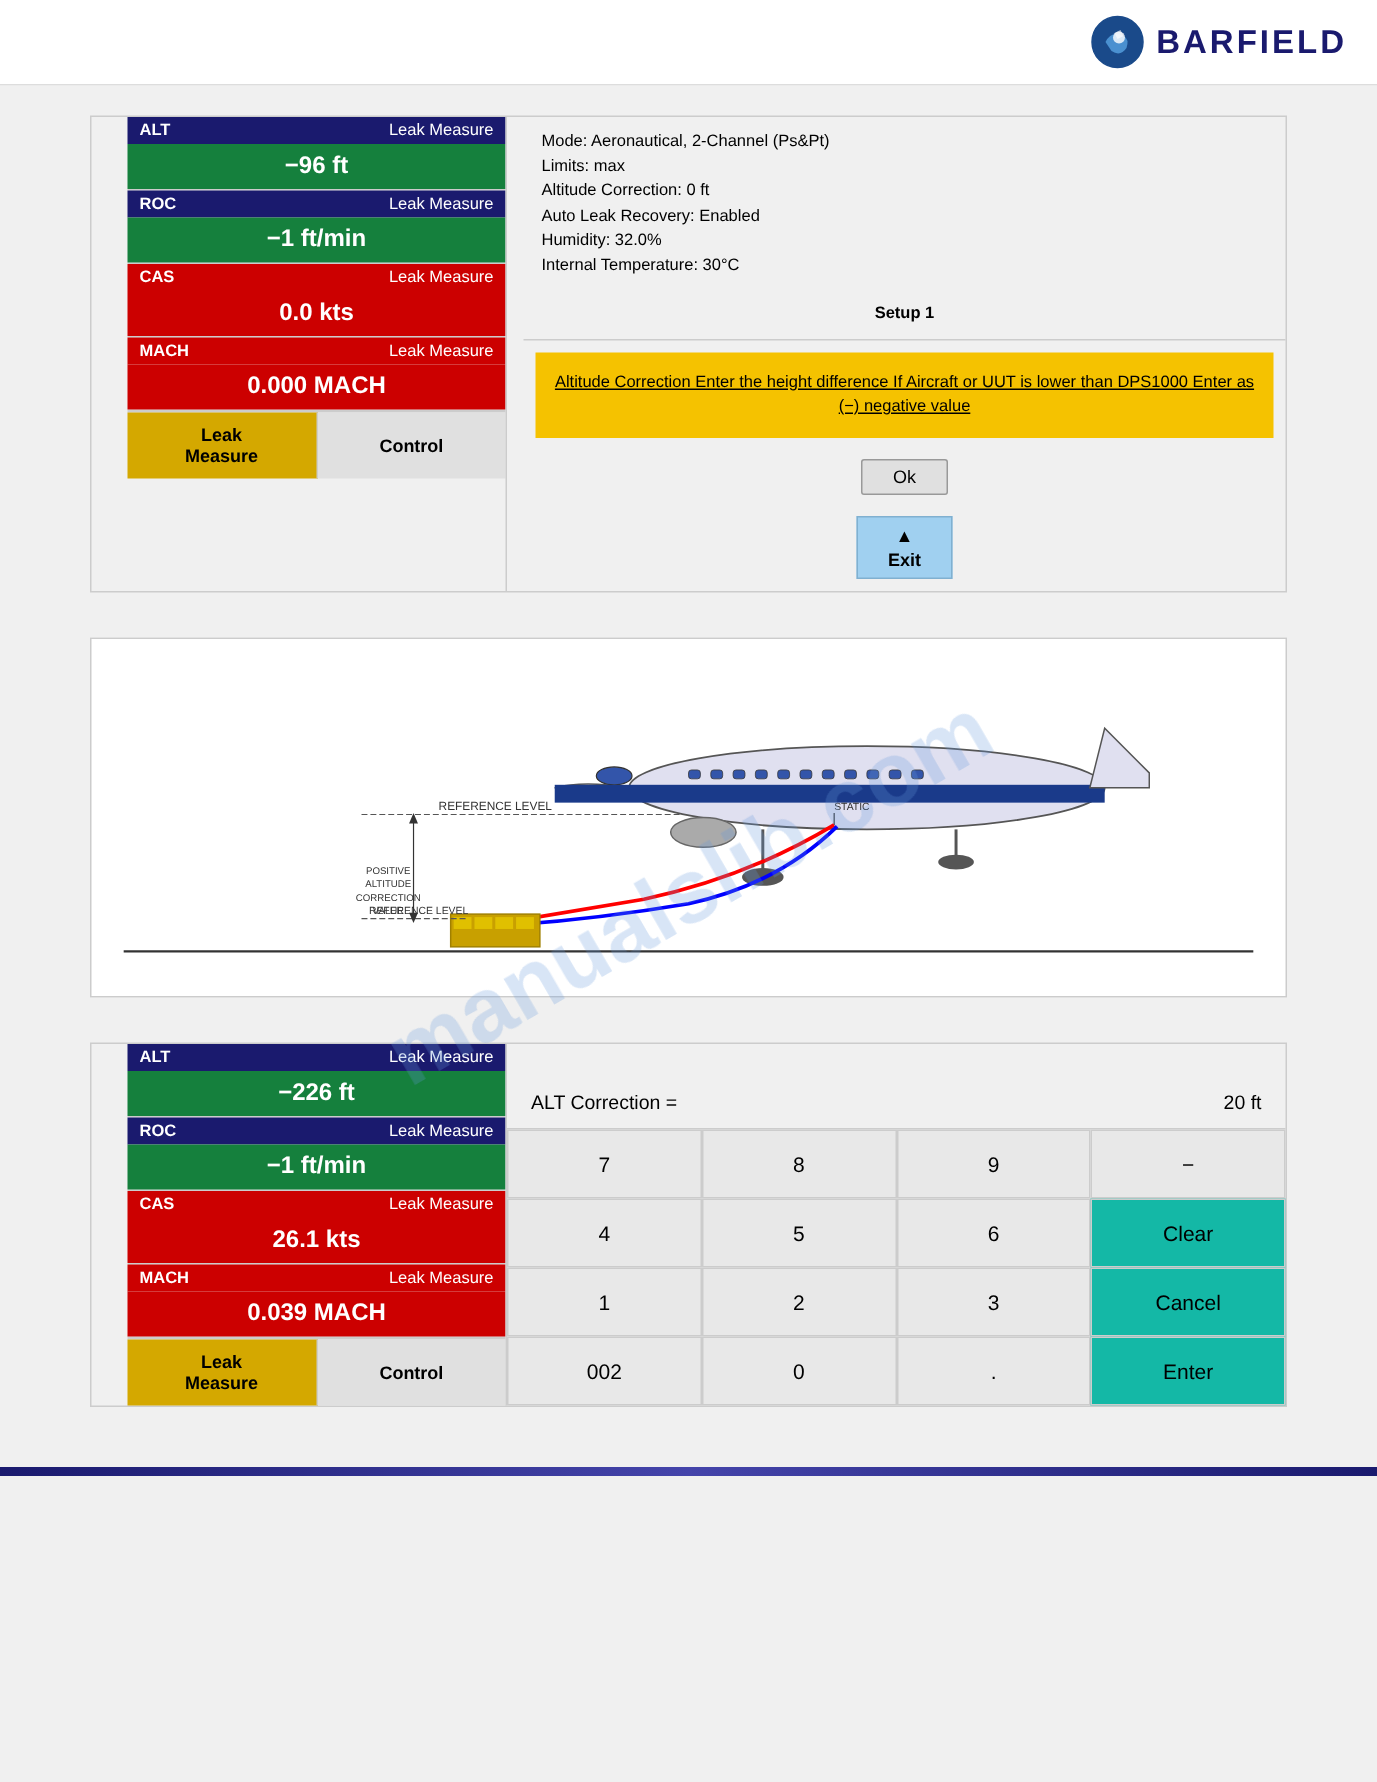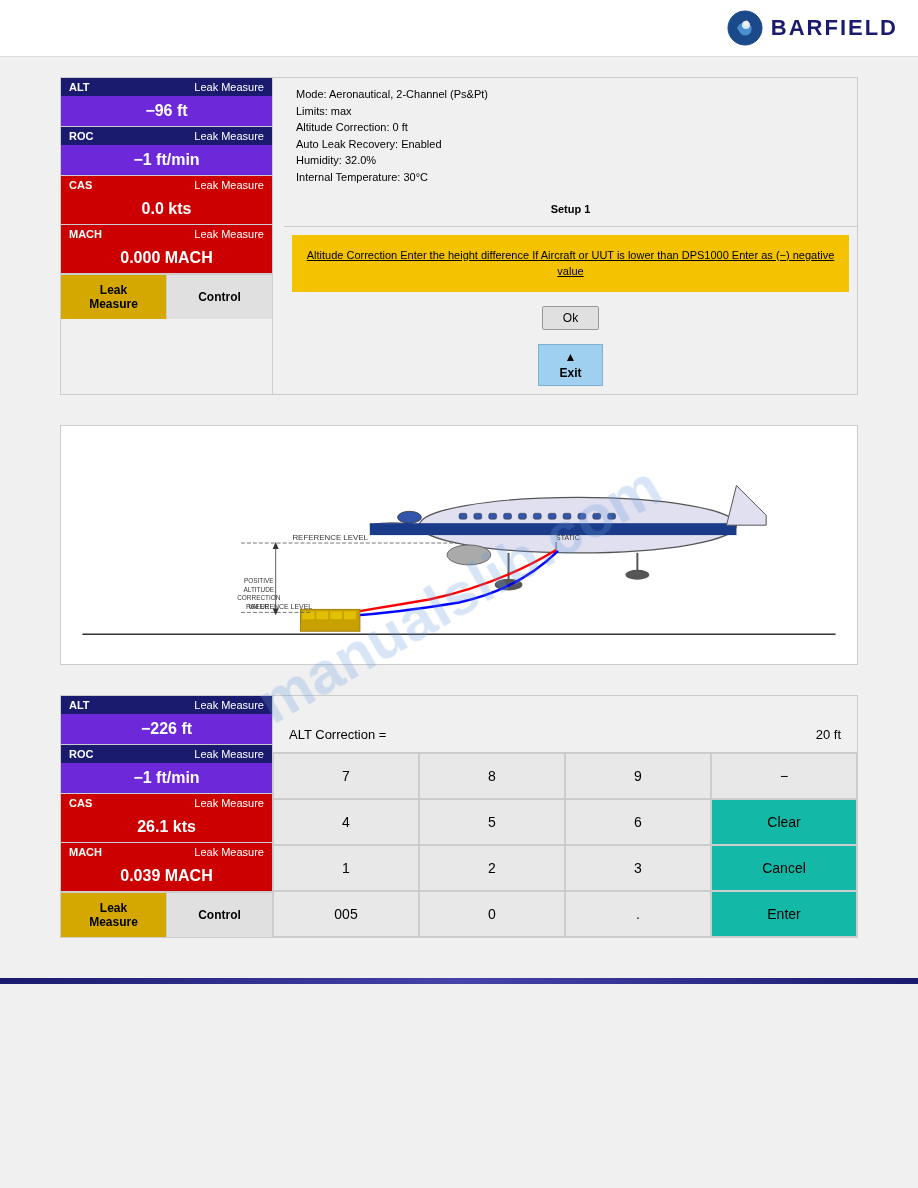--- a/index.html
+++ b/index.html
@@ -45,22 +45,23 @@
     
     .ui-panel {
       display: flex;
       gap: 0;
       margin-bottom: 30px;
       border: 1px solid #ccc;
     }
 
     
     .meter-panel {
-      width: 211px;
+      width: 252px;
       flex-shrink: 0;
+      margin-left: 24px;
     }
     .meter-row {
       display: flex;
       flex-direction: column;
       border-bottom: 1px solid #ccc;
     }
     .meter-row:last-child {
       border-bottom: none;
     }
     .meter-label-row {
@@ -83,21 +84,21 @@
     .meter-sub-label {
       font-size: 11px;
     }
     .meter-value-row {
       padding: 6px 8px;
       text-align: center;
       font-size: 16px;
       font-weight: bold;
     }
     .meter-value-row.bg-dark {
-      background: #6d28d9;
+      background: #15803d;
       color: white;
     }
     .meter-value-row.bg-red {
       background: #cc0000;
       color: white;
     }
 
     
     .meter-buttons {
       display: flex;
@@ -468,21 +469,21 @@
         <button class="keypad-key">4</button>
         <button class="keypad-key">5</button>
         <button class="keypad-key">6</button>
         <button class="keypad-key special">Clear</button>
 
         <button class="keypad-key">1</button>
         <button class="keypad-key">2</button>
         <button class="keypad-key">3</button>
         <button class="keypad-key special">Cancel</button>
 
-        <button class="keypad-key">005</button>
+        <button class="keypad-key">002</button>
         <button class="keypad-key">0</button>
         <button class="keypad-key">.</button>
         <button class="keypad-key special">Enter</button>
       </div>
     </div>
   </div>
 
 </div>
 
 <div class="footer-line"></div>

